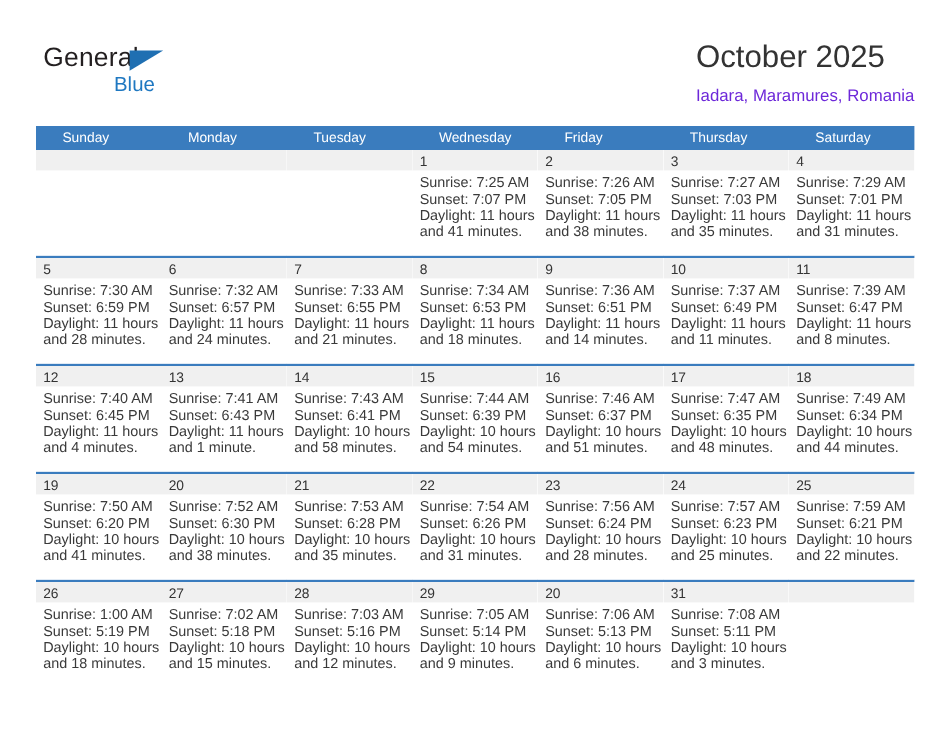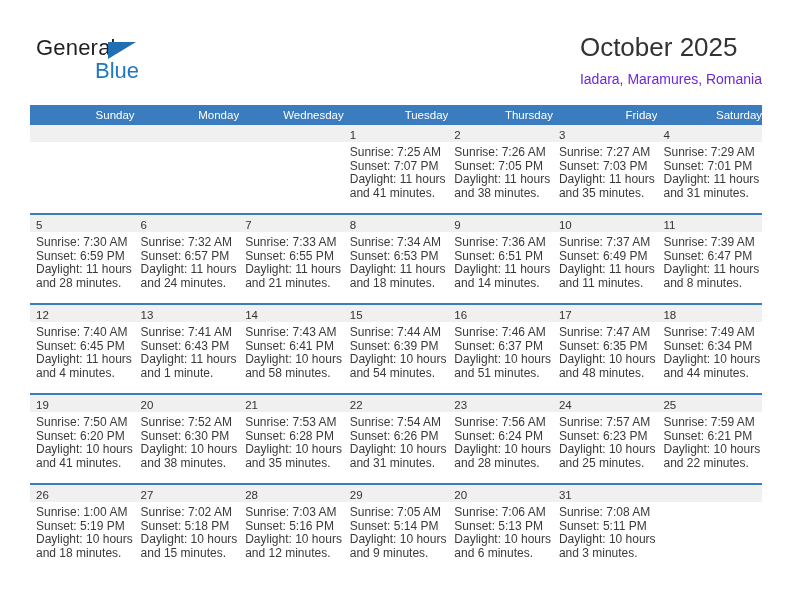--- a/index.html
+++ b/index.html
@@ -53,21 +53,21 @@
     top: 6px;
     width: 0;
     height: 0;
     border-left: 28px solid #1f6fb2;
     border-bottom: 17px solid transparent;
   }
   .logo-blue {
     position: absolute;
     left: 59px;
     top: 23px;
-    font-size: 22px;
+    font-size: 17px;
     color: #1f78c1;
     line-height: 24px;
   }
 
   .title-block {
     position: absolute;
     right: 0;
     top: 0;
     text-align: left;
   }
@@ -96,25 +96,24 @@
   .weekday-row {
     display: flex;
     background: #3a7cbe;
     height: 20px;
   }
   .weekday {
     flex: 1 1 0;
     color: #ffffff;
     font-size: 11.5px;
     line-height: 20px;
-    padding-left: 2px;
+    padding-left: 22px;
     box-sizing: border-box;
     white-space: nowrap;
     overflow: hidden;
-    text-align: right;
   }
 
   .week-row {
     display: flex;
     border-top: 2px solid #3a7cbe;
     height: 88px;
   }
   .week-row.first {
     border-top: none;
   }
@@ -170,24 +169,24 @@
       <div class="cal-subtitle">Iadara, Maramures, Romania</div>
     </div>
 
   </div>
 
   <div class="calendar">
 
     <div class="weekday-row">
       <div class="weekday">Sunday</div>
       <div class="weekday">Monday</div>
+      <div class="weekday">Tuesday</div>
       <div class="weekday">Wednesday</div>
-      <div class="weekday">Tuesday</div>
+      <div class="weekday">Friday</div>
       <div class="weekday">Thursday</div>
-      <div class="weekday">Friday</div>
       <div class="weekday">Saturday</div>
     </div>
 
     <div id="weeks-container">
         <div class="week-row first">
           <div class="day-cell empty">
             <div class="daynum-band"><span class="daynum"></span></div>
           </div>
           <div class="day-cell empty">
             <div class="daynum-band"><span class="daynum"></span></div>

